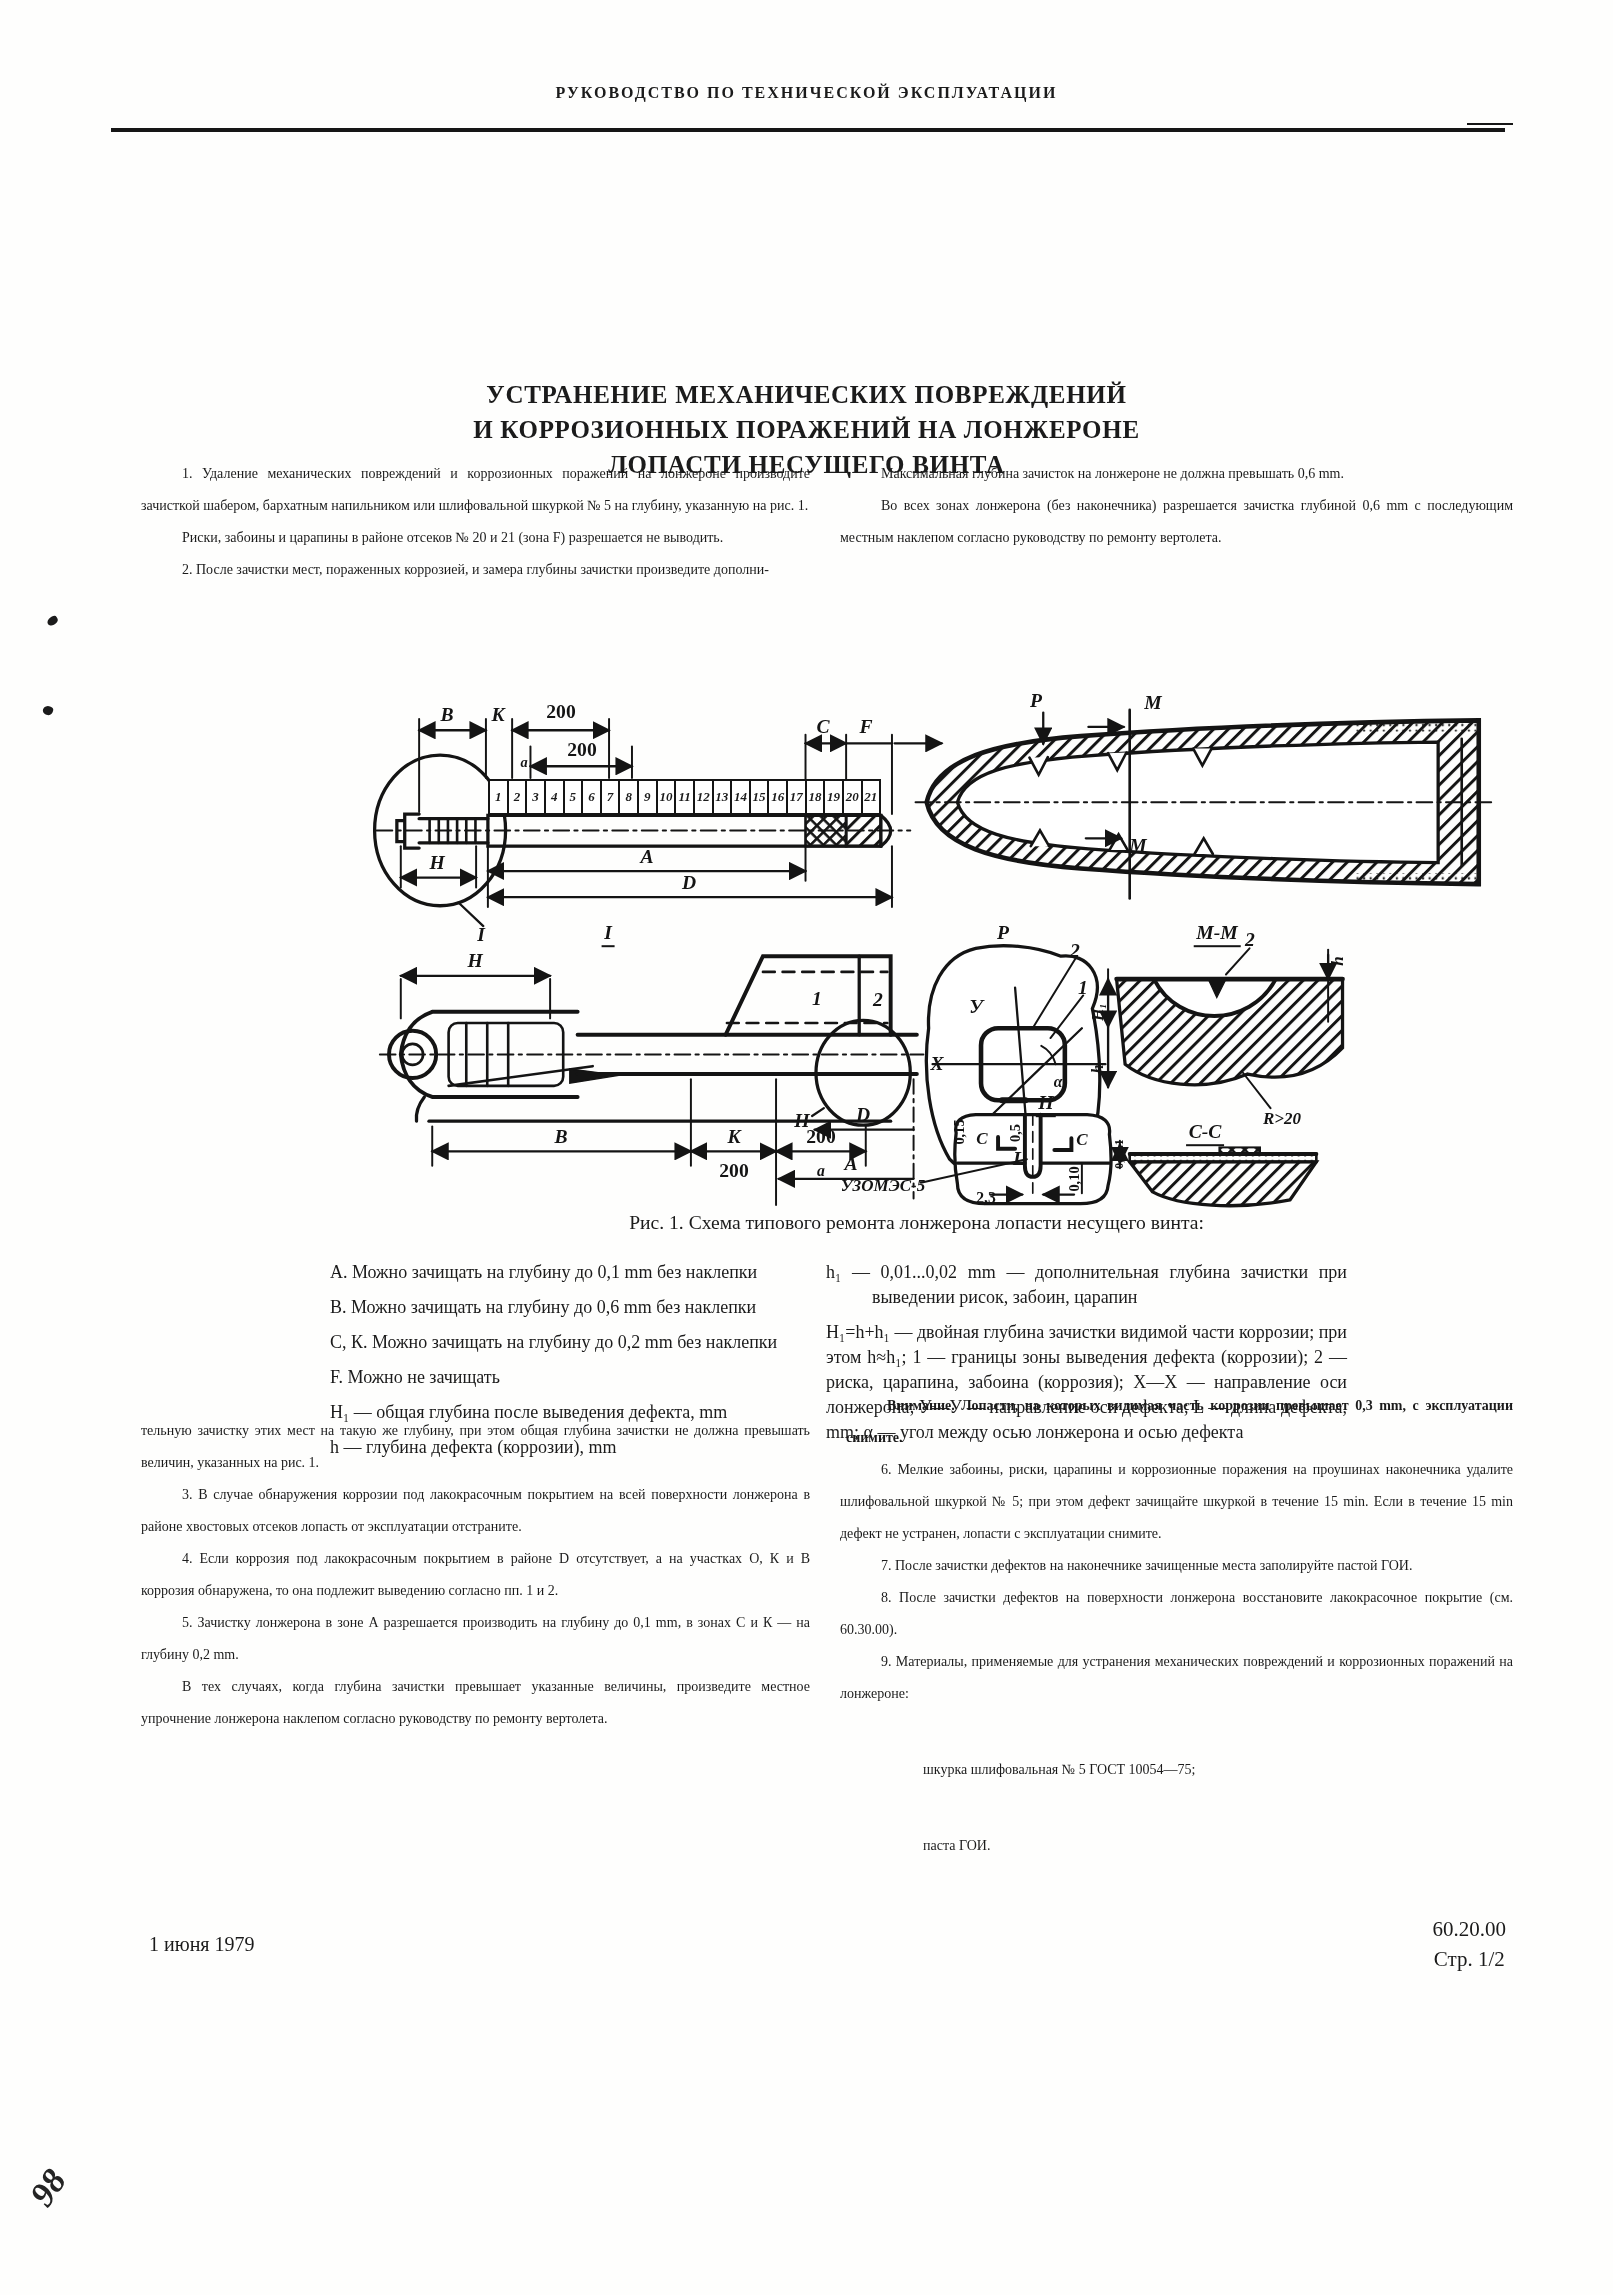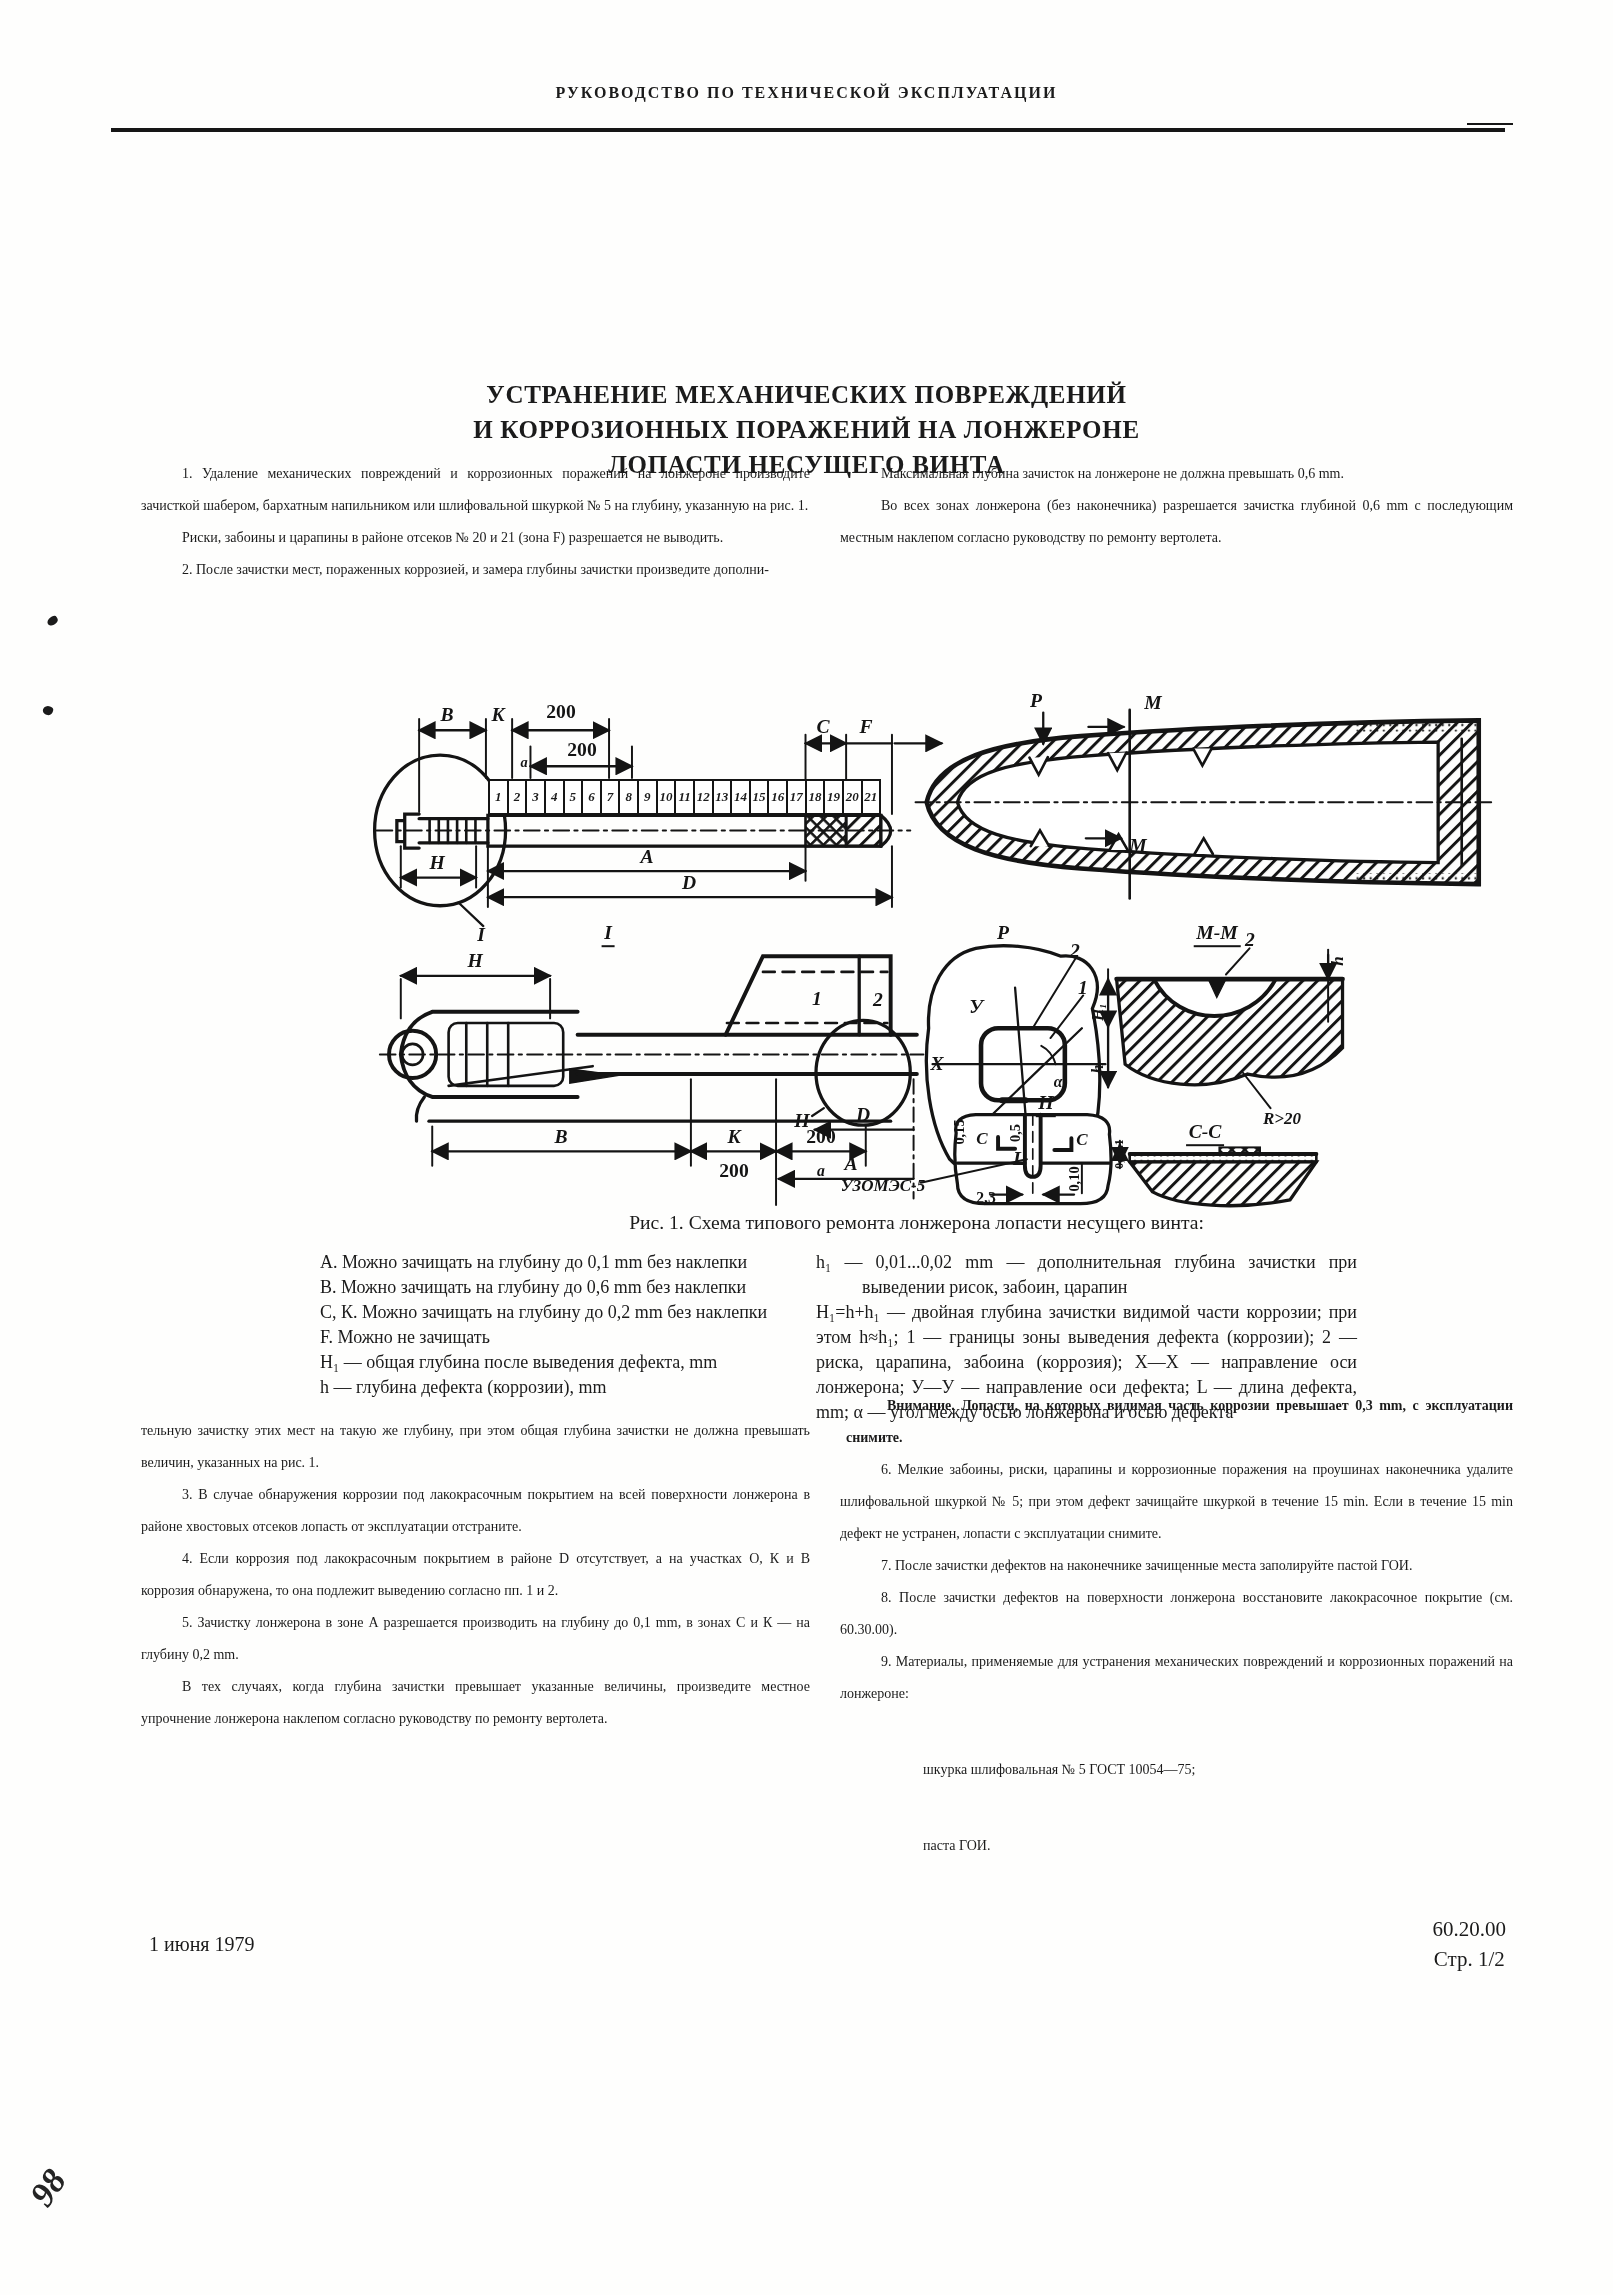--- a/index.html
+++ b/index.html
@@ -27,21 +27,21 @@
         justify-content:center;font-size:13px;font-weight:700;font-style:italic;}
   .cell:first-child{border-left:2px solid #141414;}
   .fl{position:absolute;transform:translate(-50%,-50%);font-style:italic;font-weight:600;
       font-size:19.6px;color:#141414;white-space:nowrap;line-height:1;}
   .fl.up{font-style:normal;}
   .fl.u{border-bottom:2px solid #141414;padding:0 2.6px 2px 2.6px;}
   .caption{position:absolute;top:1212px;left:458px;width:917px;text-align:center;font-size:19.6px;}
   .legend{position:absolute;font-size:18px;line-height:25px;}
   .lgl{left:320px;top:1250px;width:499px;}
   .lgr{left:816px;top:1250px;width:541px;}
-  .leg{margin:0;text-align:justify;}
+  .leg{margin:10px;text-align:justify;}
   .leg.hang2{padding-left:46px;text-indent:-46px;}
   .foot-date{position:absolute;left:149px;top:1933px;font-size:20px;}
   .foot-right{position:absolute;right:107px;top:1914px;text-align:center;font-size:21px;line-height:30px;}
   .handwritten{position:absolute;left:31px;top:2168px;font-size:35px;font-style:italic;
                transform:rotate(-55deg);color:#242424;font-weight:600;}
   .speck{position:absolute;background:#1b1b1b;border-radius:60% 40% 50% 50%;}
   .sp1{left:47px;top:617px;width:10.5px;height:7.9px;transform:rotate(-30deg);}
   .sp2{left:43px;top:706px;width:9.8px;height:8.5px;transform:rotate(20deg);}
 </style>
 </head>

